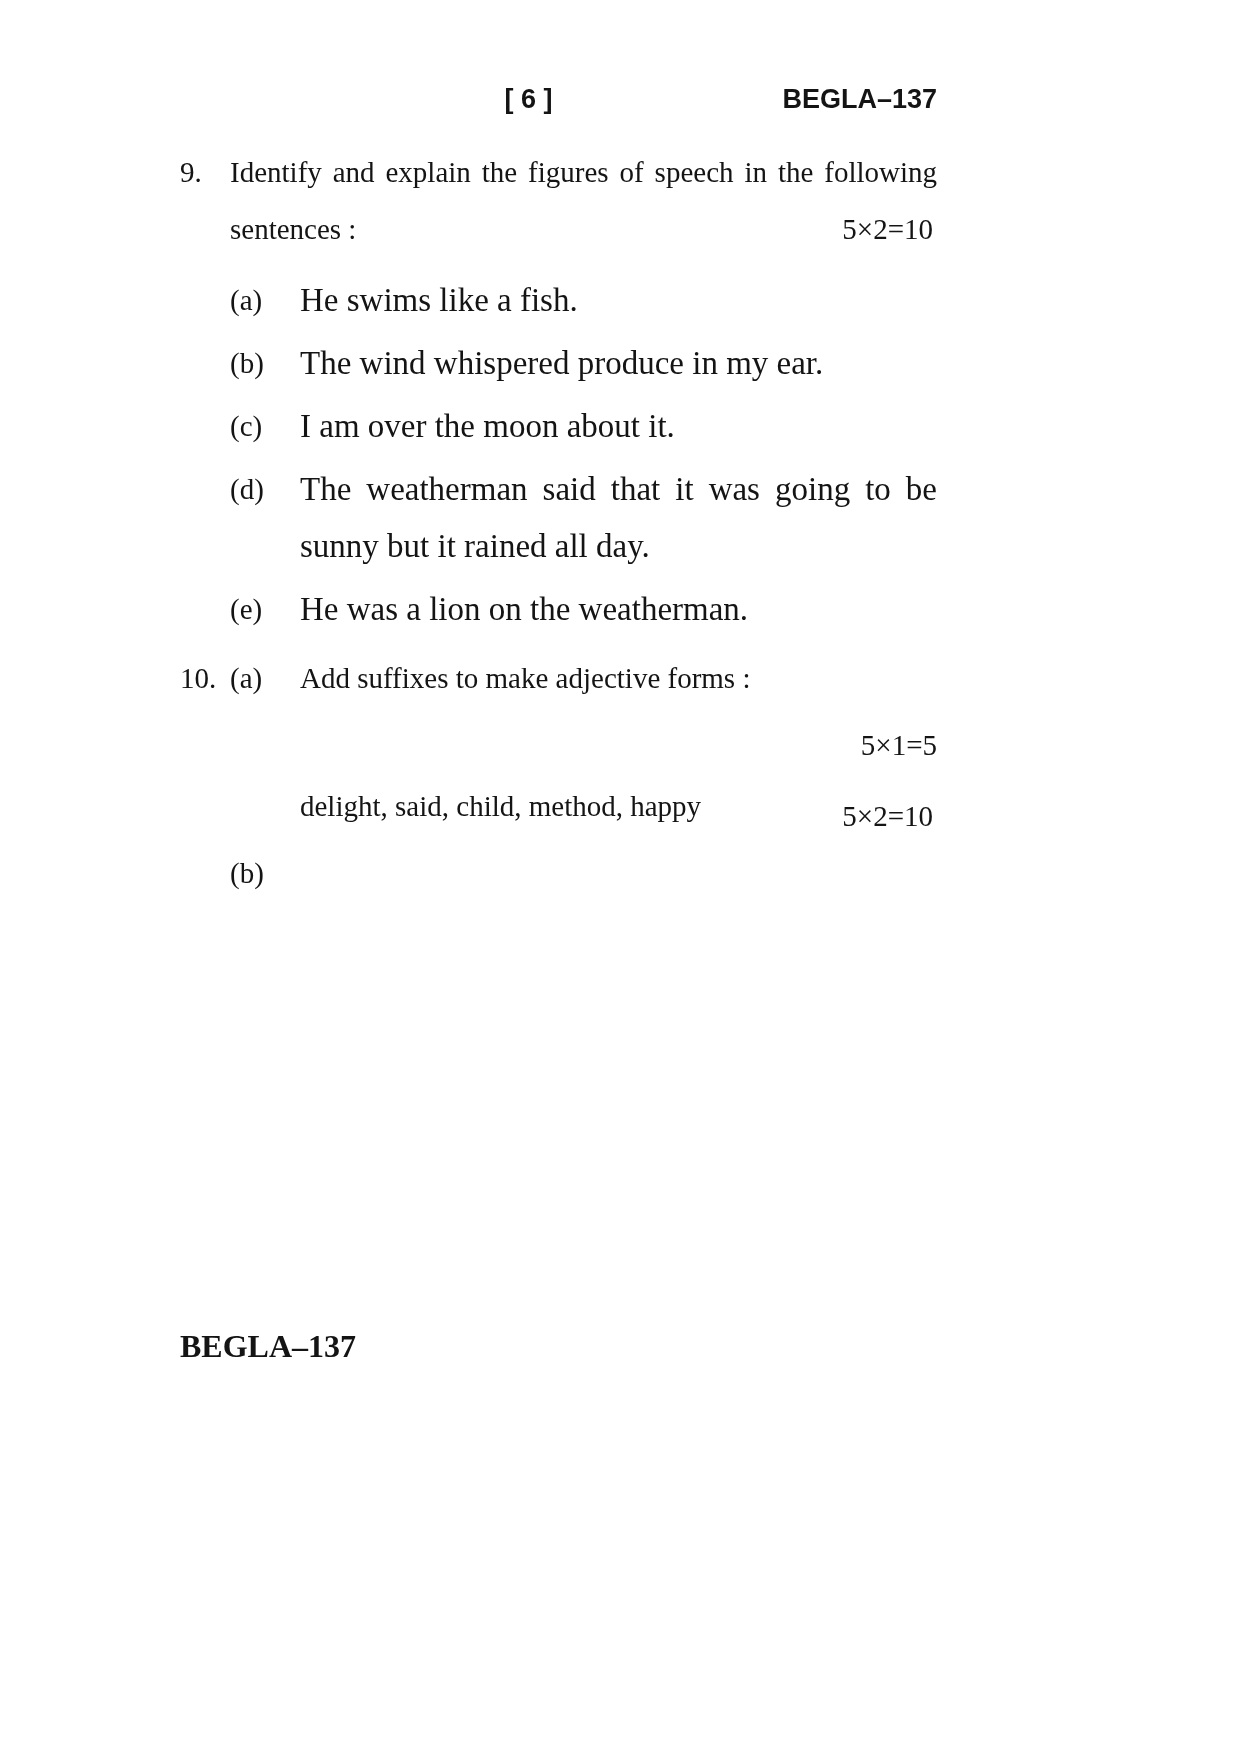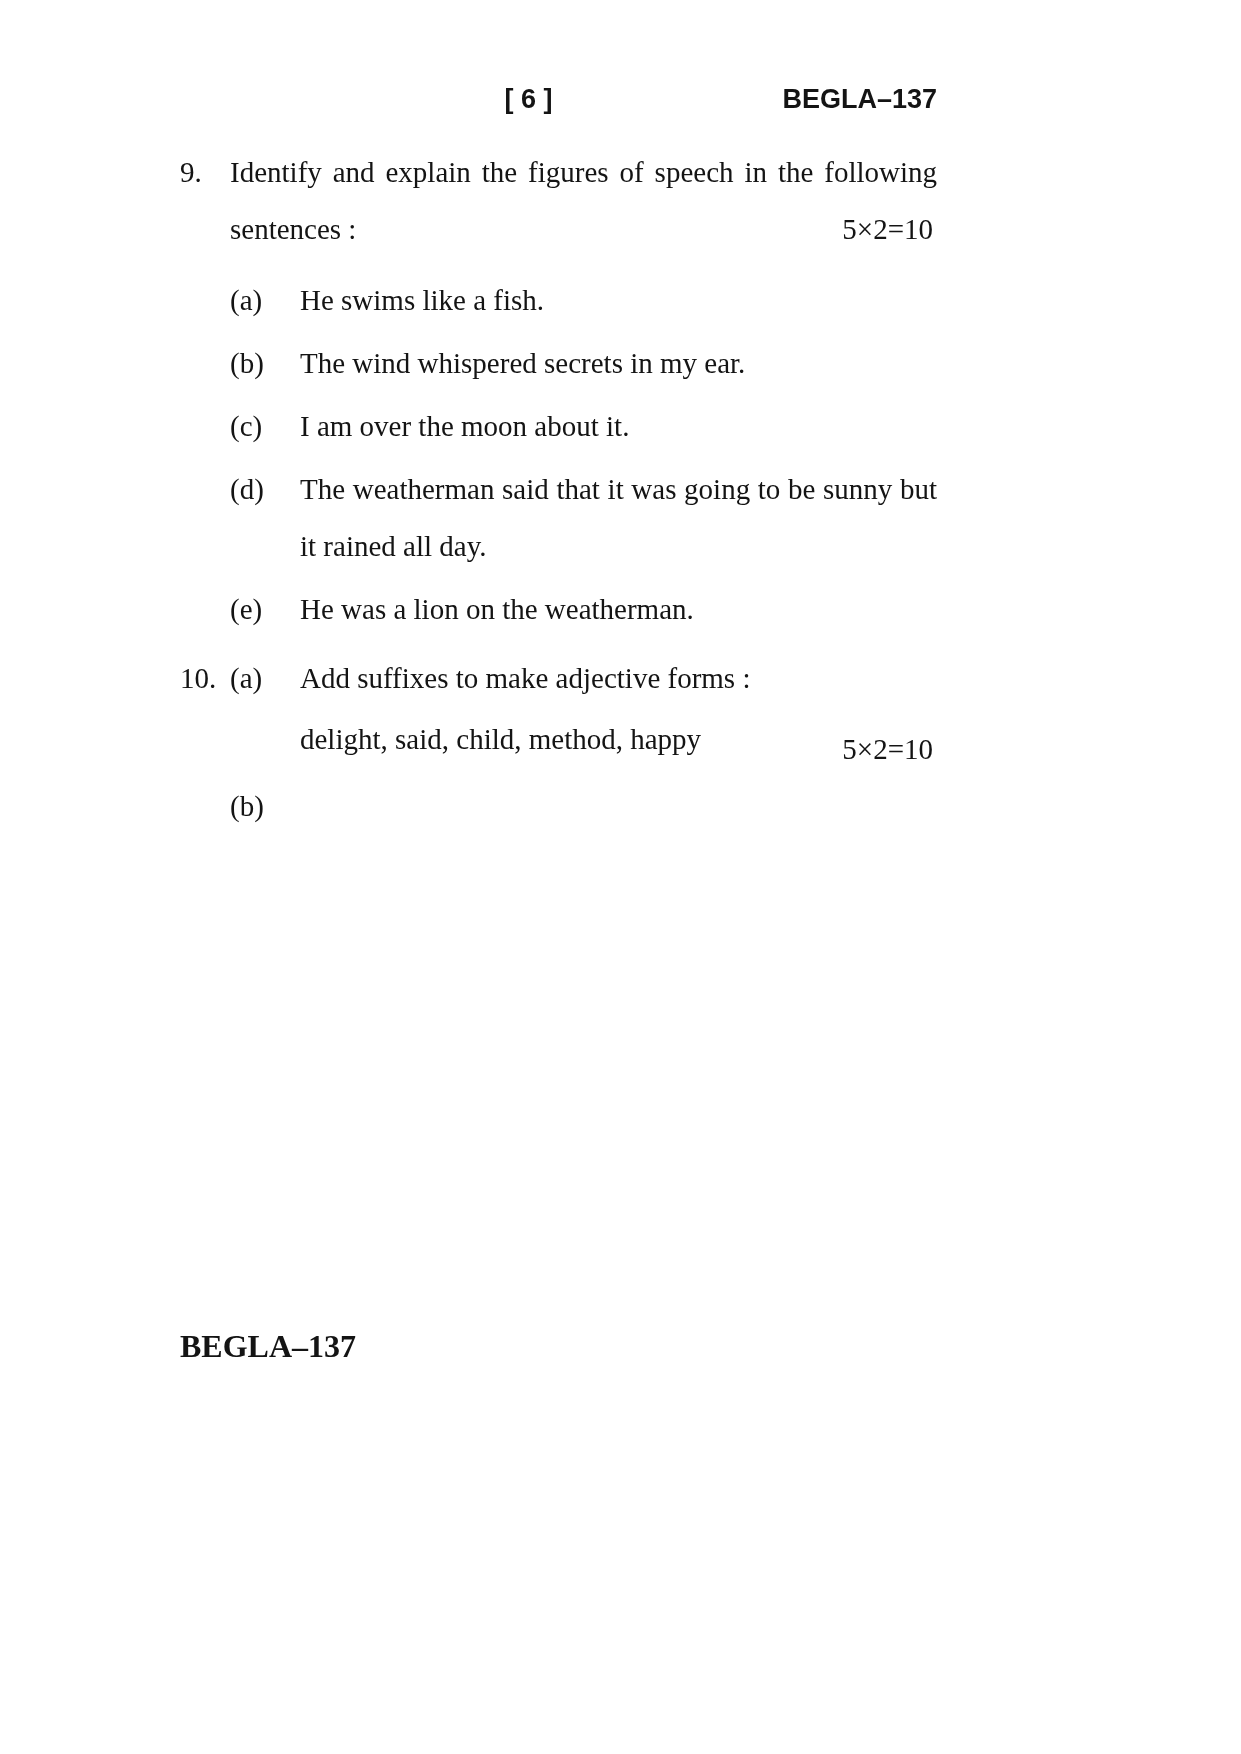--- a/index.html
+++ b/index.html
@@ -69,21 +69,21 @@
     margin-bottom: 6px;
   }
   .sub-label {
     width: 70px;
     flex: none;
     font-size: 29px;
     line-height: 57px;
   }
   .sub-text {
     flex: 1;
-    font-size: 29px;
+    font-size: 33px;
     line-height: 57px;
     text-align: justify;
     font-family: Liberation Serif, serif;
   }
   .q10 { margin-top: 12px; }
   .q-body { flex: 1; }
   .sub10 { display: flex; }
   .sub10 + .sub10 { margin-top: 10px; }
   .sub-body {
     flex: 1;
@@ -129,21 +129,21 @@
           <span class="marks">5×2=10</span>
         </div>
       </div>
       <div class="subs">
         <div class="sub">
           <div class="sub-label">(a)</div>
           <div class="sub-text">He swims like a fish.</div>
         </div>
         <div class="sub">
           <div class="sub-label">(b)</div>
-          <div class="sub-text">The wind whispered secrets in my ear.</div>
+          <div class="sub-text">The wind whispered produce in my ear.</div>
         </div>
         <div class="sub">
           <div class="sub-label">(c)</div>
           <div class="sub-text">I am over the moon about it.</div>
         </div>
         <div class="sub">
           <div class="sub-label">(d)</div>
           <div class="sub-text">The weatherman said that it was going to be sunny but it rained all day.</div>
         </div>
         <div class="sub">
@@ -154,20 +154,21 @@
     </div>
 
     <div class="q-row q10">
       <div class="q-num">10.</div>
       <div class="q-body">
 
         <div class="sub10">
           <div class="sub-label">(a)</div>
           <div class="sub-body">
             <div class="sub-head">Add suffixes to make adjective forms :</div>
+            <div class="marks-line">5×1=5</div>
             <div class="words-plain">delight, said, child, method, happy</div>
           </div>
         </div>
 
         <div class="sub10">
           <div class="sub-label">(b)</div>
           <div class="sub-body">
             <div class="sub-head">
               <span class="marks">5×2=10</span>
             </div>

